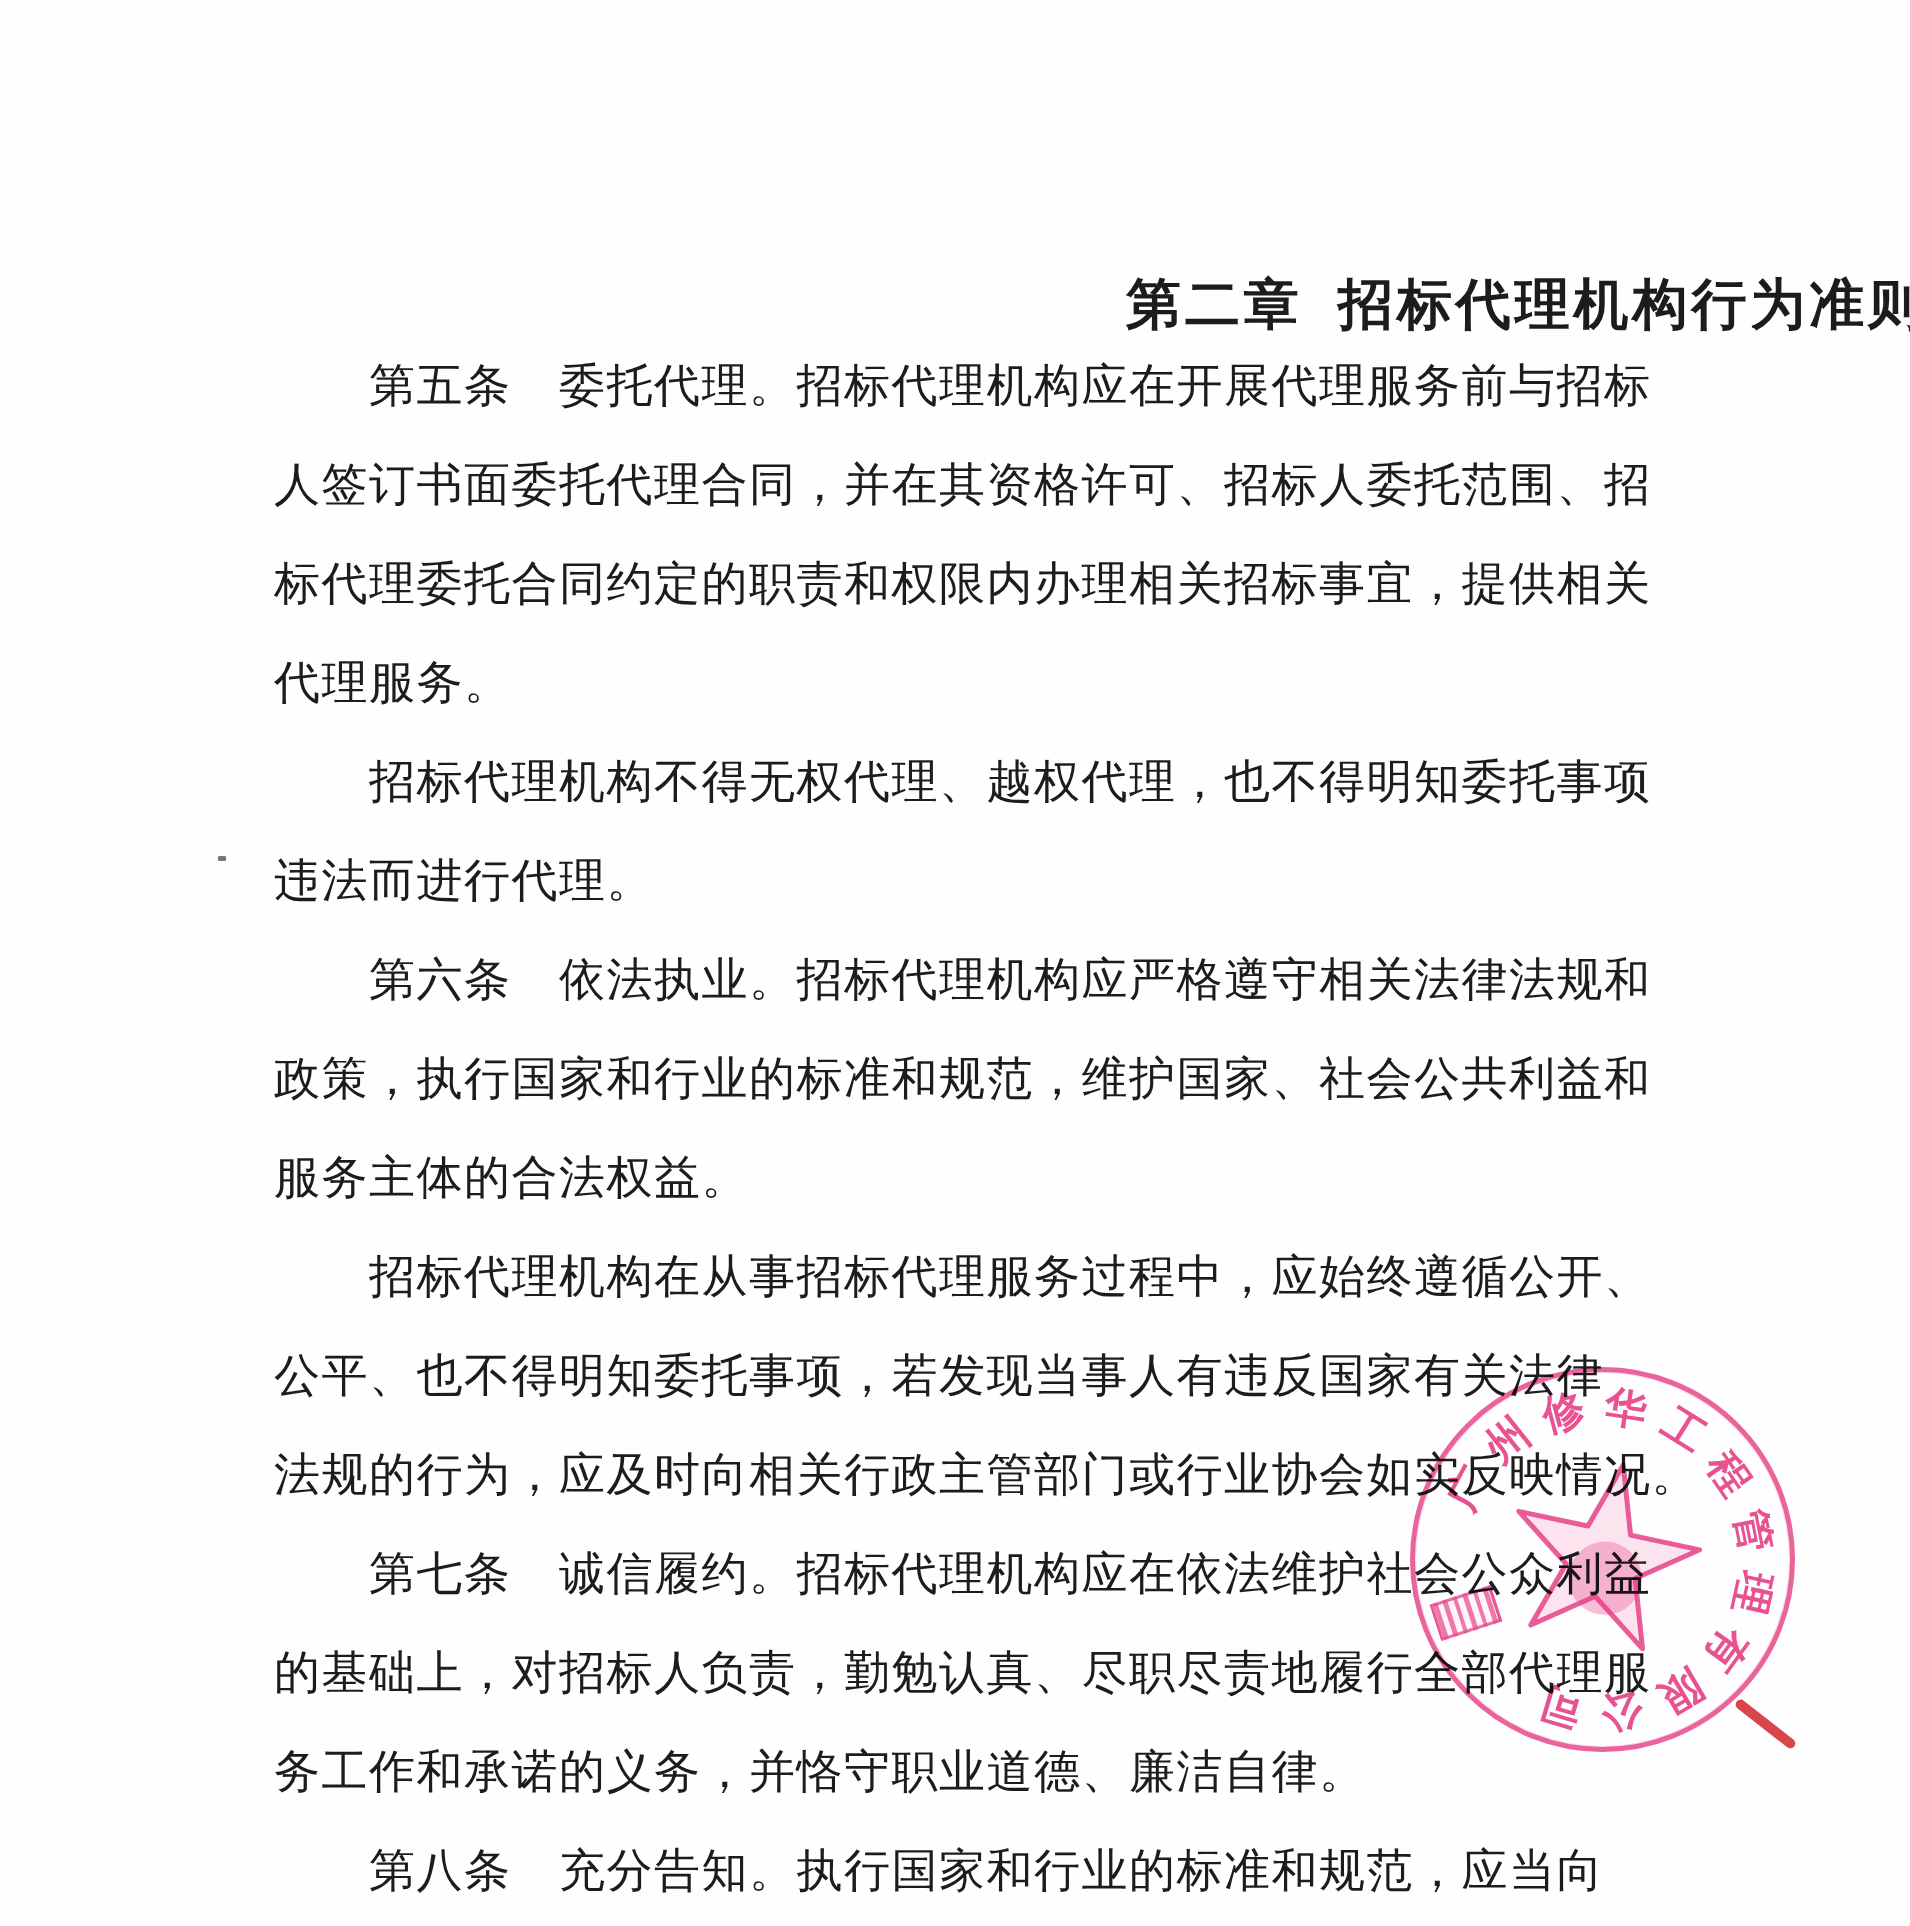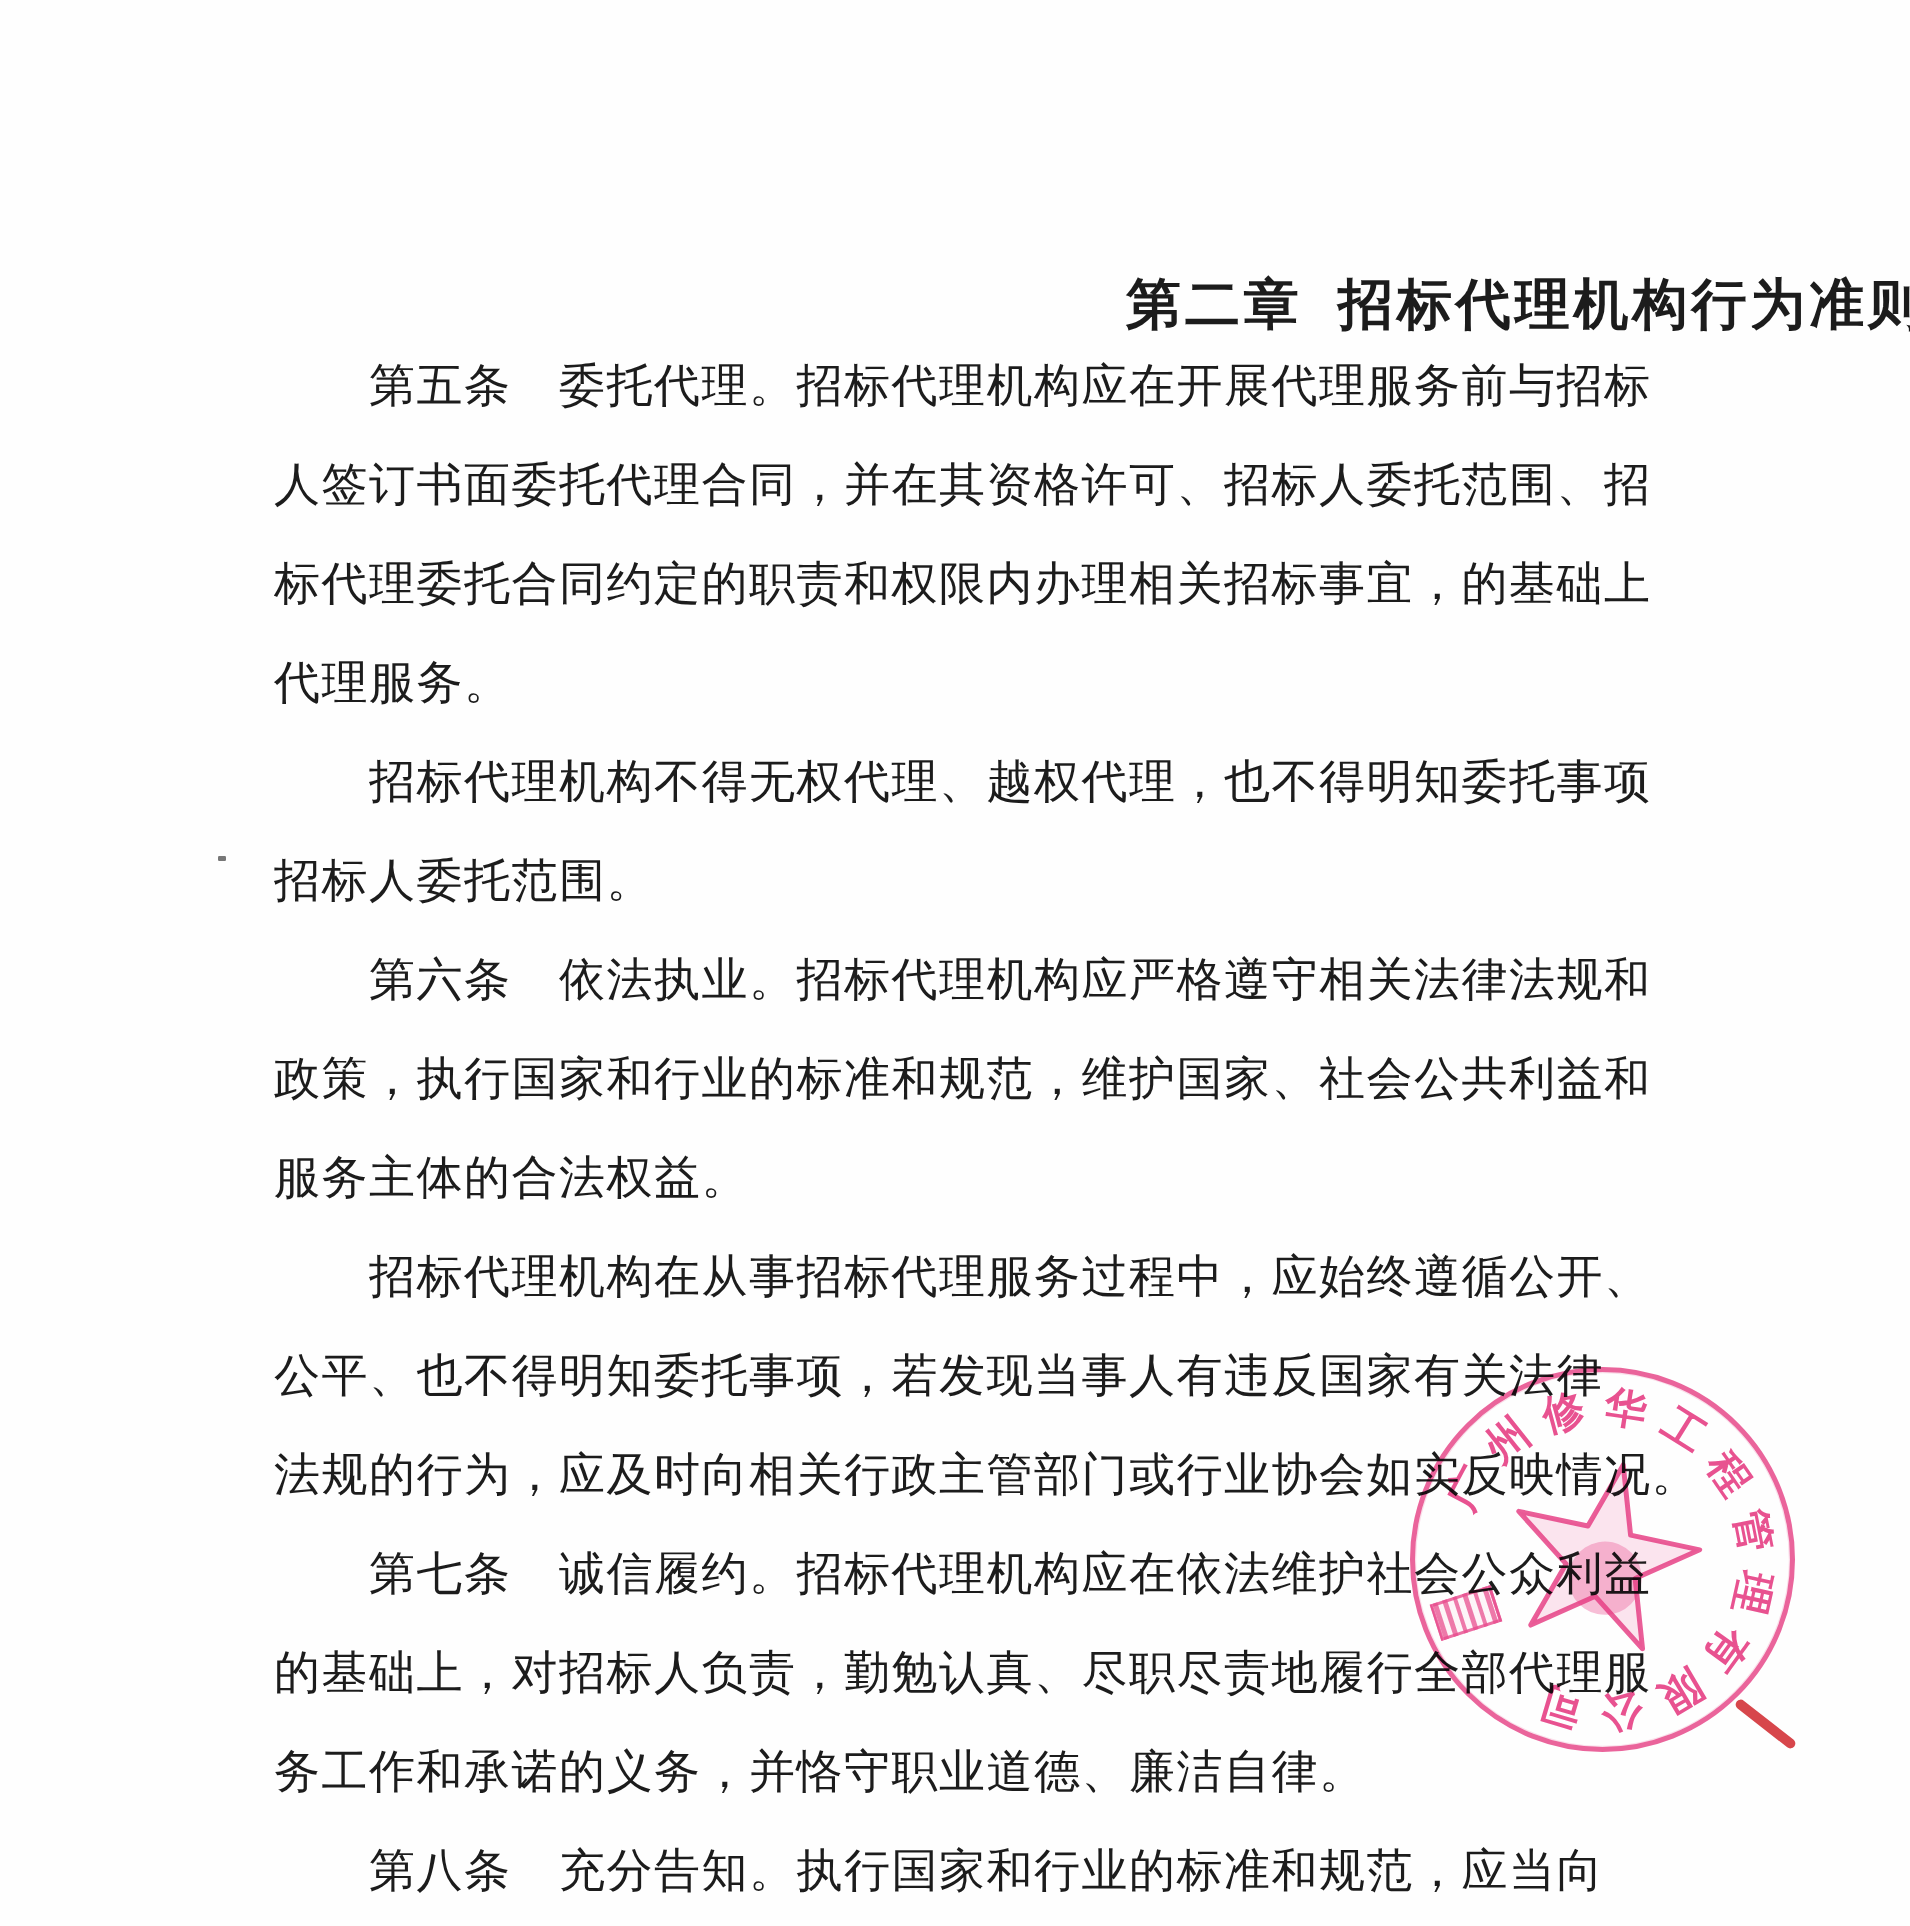--- a/index.html
+++ b/index.html
@@ -116,24 +116,24 @@
 </head>
 <body>
 
 <div class="page">
 
   <h1 class="doc-title">第二章  招标代理机构行为准则</h1>
 
   <div class="doc-body" id="doc-body">
       <div class="line"><b>　　第五条　委托代理。</b><span>招标代理机构应在开展代理服务前与招标</span></div>
       <div class="line"><span>人签订书面委托代理合同，并在其资格许可、招标人委托范围、招</span></div>
-      <div class="line"><span>标代理委托合同约定的职责和权限内办理相关招标事宜，的基础上</span></div>
+      <div class="line"><span>标代理委托合同约定的职责和权限内办理相关招标事宜，提供相关</span></div>
       <div class="line"><span>代理服务。</span></div>
       <div class="line"><span>　　招标代理机构不得无权代理、越权代理，也不得明知委托事项</span></div>
-      <div class="line"><span>招标人委托范围。</span></div>
+      <div class="line"><span>违法而进行代理。</span></div>
       <div class="line"><b>　　第六条　依法执业。</b><span>招标代理机构应严格遵守相关法律法规和</span></div>
       <div class="line"><span>政策，执行国家和行业的标准和规范，维护国家、社会公共利益和</span></div>
       <div class="line"><span>服务主体的合法权益。</span></div>
       <div class="line"><span>　　招标代理机构在从事招标代理服务过程中，应始终遵循公开、</span></div>
       <div class="line"><span>公平、也不得明知委托事项，若发现当事人有违反国家有关法律</span></div>
       <div class="line"><span>法规的行为，应及时向相关行政主管部门或行业协会如实反映情况。</span></div>
       <div class="line"><b>　　第七条　诚信履约。</b><span>招标代理机构应在依法维护社会公众利益</span></div>
       <div class="line"><span>的基础上，对招标人负责，勤勉认真、尽职尽责地履行全部代理服</span></div>
       <div class="line"><span>务工作和承诺的义务，并恪守职业道德、廉洁自律。</span></div>
       <div class="line"><b>　　第八条　充分告知。</b><span>执行国家和行业的标准和规范，应当向</span></div>

